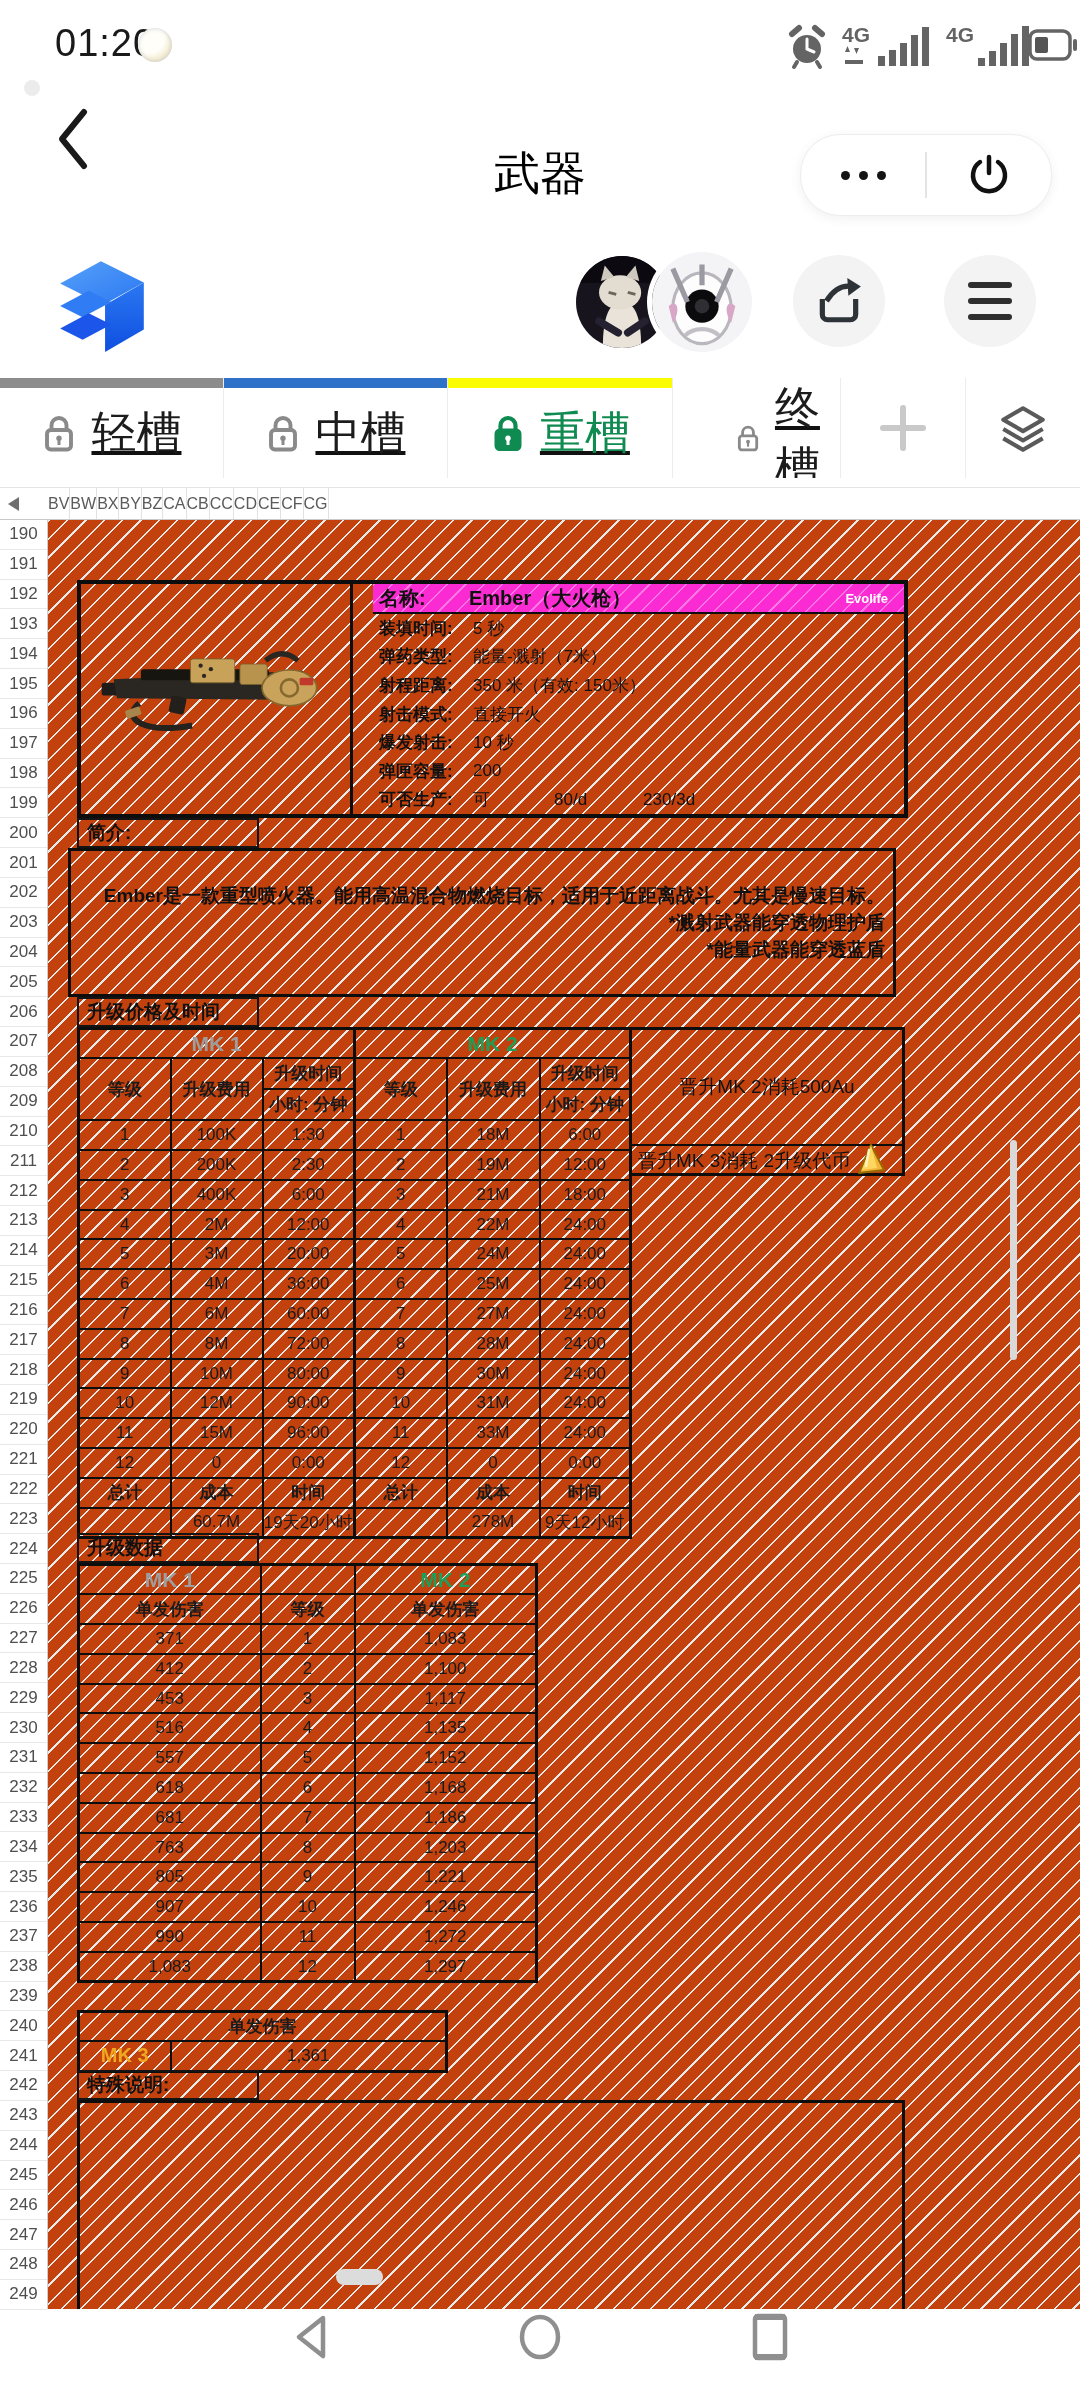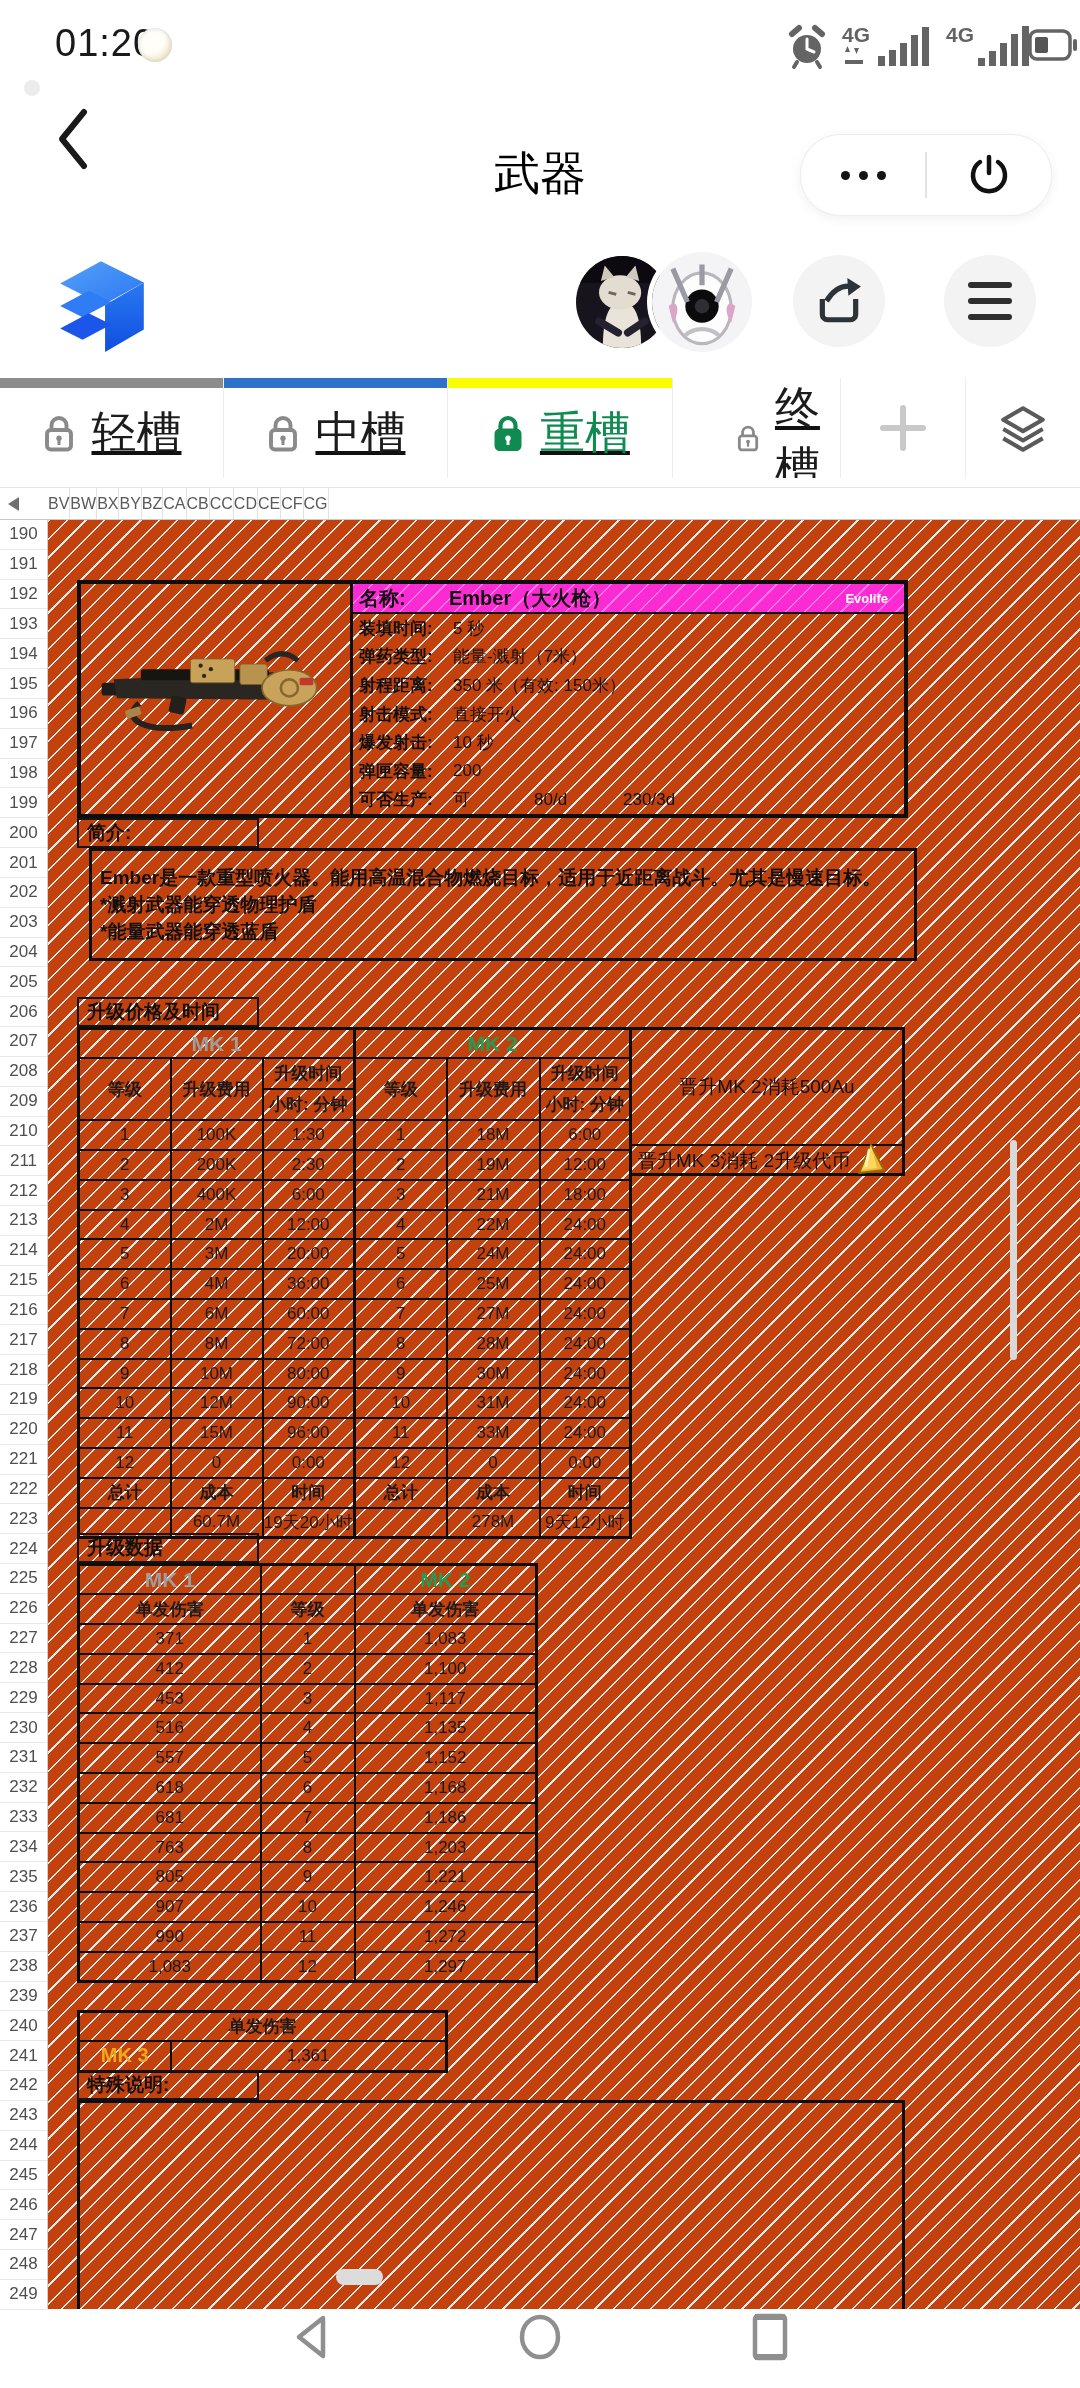--- a/index.html
+++ b/index.html
@@ -60,37 +60,37 @@
   .gutter{position:absolute;left:0;top:33px;width:48px;height:1789px;background:#fff;
           border-right:1px solid #cfcfcf;box-sizing:border-box;display:grid;grid-auto-rows:29.83px;z-index:2;}
   .rn{display:flex;align-items:center;justify-content:center;font-size:17px;color:#4f4f4f;
       border-bottom:1px solid #e8e8e8;box-sizing:border-box;}
   .content{position:absolute;left:48px;top:33px;width:1032px;height:1789px;overflow:hidden;
      background:repeating-linear-gradient(135deg,#e9e9e9 0 1.6px,transparent 1.6px 13px);}
   
   .card{left:29px;top:60px;width:831px;height:238px;border:4px solid #0d0d0d;box-sizing:border-box;display:flex;}
   .card .imgcell{width:272px;border-right:3px solid #0d0d0d;box-sizing:border-box;
                  display:flex;align-items:center;justify-content:center;}
-  .card .info{flex:1;display:flex;flex-direction:column;}
+  .card .info{flex:1;display:flex;flex-direction:column;margin-left:20px;}
   .namerow{height:30px;display:flex;align-items:center;font-size:20px;font-weight:700;
      background-image:repeating-linear-gradient(135deg,rgba(255,255,255,.35) 0 1.6px,transparent 1.6px 13px);
      border-bottom:2px solid #0d0d0d;box-sizing:border-box;}
   .namerow .nl{padding-left:6px;width:90px;}
   .namerow .nv{flex:1;}
   .namerow .brand{color:#fff;padding-right:16px;font-weight:700;font-size:13px;}
   .attr{flex:1;display:flex;align-items:center;font-size:17px;}
   .attr .al{width:90px;padding-left:6px;font-weight:700;}
   .attr .av{padding-left:4px;}
   .attr .x1{margin-left:60px;} .attr .x2{margin-left:52px;}
   
   .lbl{width:182px;height:30px;border:2px solid #141414;box-sizing:border-box;
        font-size:19px;font-weight:700;display:flex;align-items:center;padding-left:8px;background:transparent;}
   .bigbox{border:3px solid #0d0d0d;box-sizing:border-box;}
-  .intro{left:41px;top:328px;width:828px;height:113px;display:flex;flex-direction:column;
-         justify-content:center;padding:0 8px;box-sizing:border-box;}
+  .intro{left:20px;top:328px;width:828px;height:149px;display:flex;flex-direction:column;
+         justify-content:center;padding:0 8px;box-sizing:border-box;text-align:right;}
   .intro div{font-size:19px;font-weight:700;line-height:27px;}
   .spbox{left:29px;top:1580px;width:828px;height:215px;border-bottom:none;}
   
   table{border-collapse:collapse;table-layout:fixed;border-radius:7px;}
   td{border:2px solid #0d0d0d;padding:0;text-align:center;font-size:17px;color:#1a1a1a;overflow:hidden;}
   .tblup{left:29px;top:507px;}  .tblup table{border:3px solid #0d0d0d;}
   .tblup tr{height:29.8px;}
   .tblup .h1 td{font-size:21px;font-weight:700;}
   .tblup td.mkdiv{border-left:3px solid #0d0d0d;}
   .hdr{font-weight:700;}

